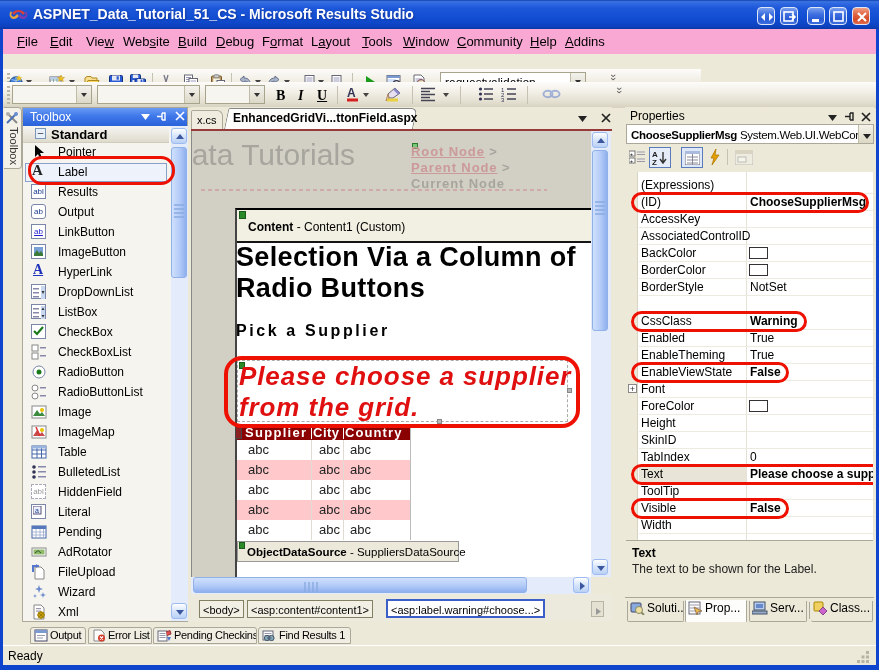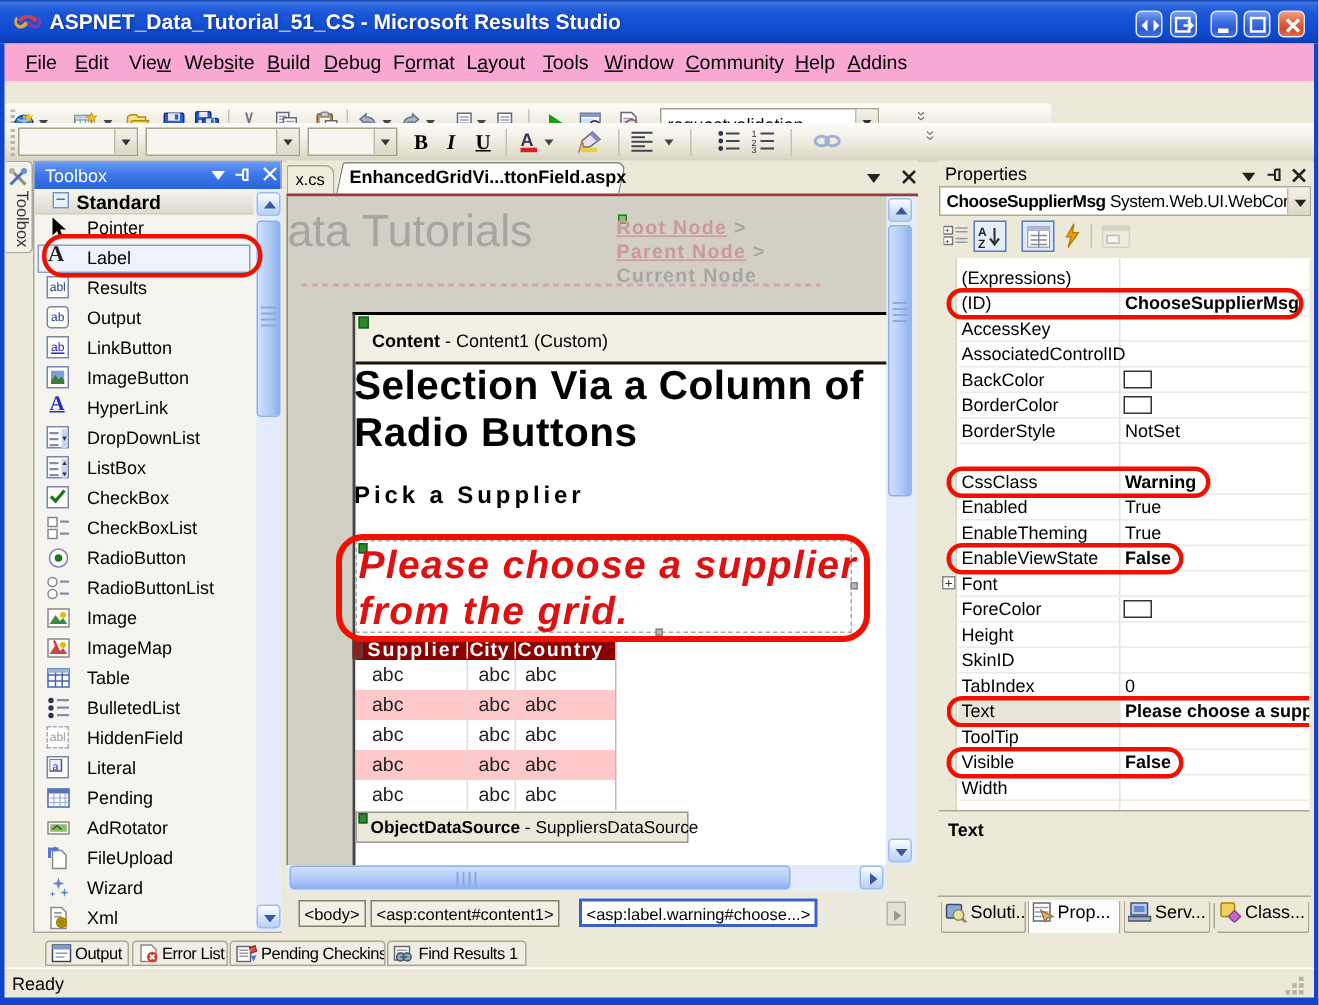--- a/index.html
+++ b/index.html
@@ -734,20 +734,21 @@
             <span class="nm">Visible</span>
             <span class="vl" style="font-weight:bold;">False</span>
           </div>
 <div class="prow" style="top:345px">
             <span class="nm">Width</span>
           </div>
     </div>
 
     <div class="abs" style="left:1px;top:433px;width:247px;height:57px;background:#ece9d8;border-top:1px solid #aca899;">
       <span class="abs" style="left:6px;top:5px;font-size:12px;font-weight:bold;">Text</span>
+      <span class="abs" style="left:6px;top:21px;font-size:12px;color:#222;">The text to be shown for the Label.</span>
     </div>
 
     <div class="abs" style="left:0px;top:490px;width:249px;height:25px;border-top:1px solid #aca899;">
       <div class="ptab" style="left:2px;width:57px;"><svg width="15" height="14" viewBox="0 0 15 14">
               <rect x="1" y="2" width="10" height="9" rx="1" fill="#88aadd" stroke="#446"></rect>
               <circle cx="9" cy="9" r="3.5" fill="#f0e0a0" stroke="#886"></circle>
               <path d="M11.5 11.5 L14 14" stroke="#886" stroke-width="2"></path>
             </svg><span>Soluti...</span></div>
       <div class="ptab act" style="left:60px;width:62px;"><svg width="15" height="14" viewBox="0 0 15 14">
               <rect x="1" y="1" width="11" height="12" fill="#fff" stroke="#667"></rect>

